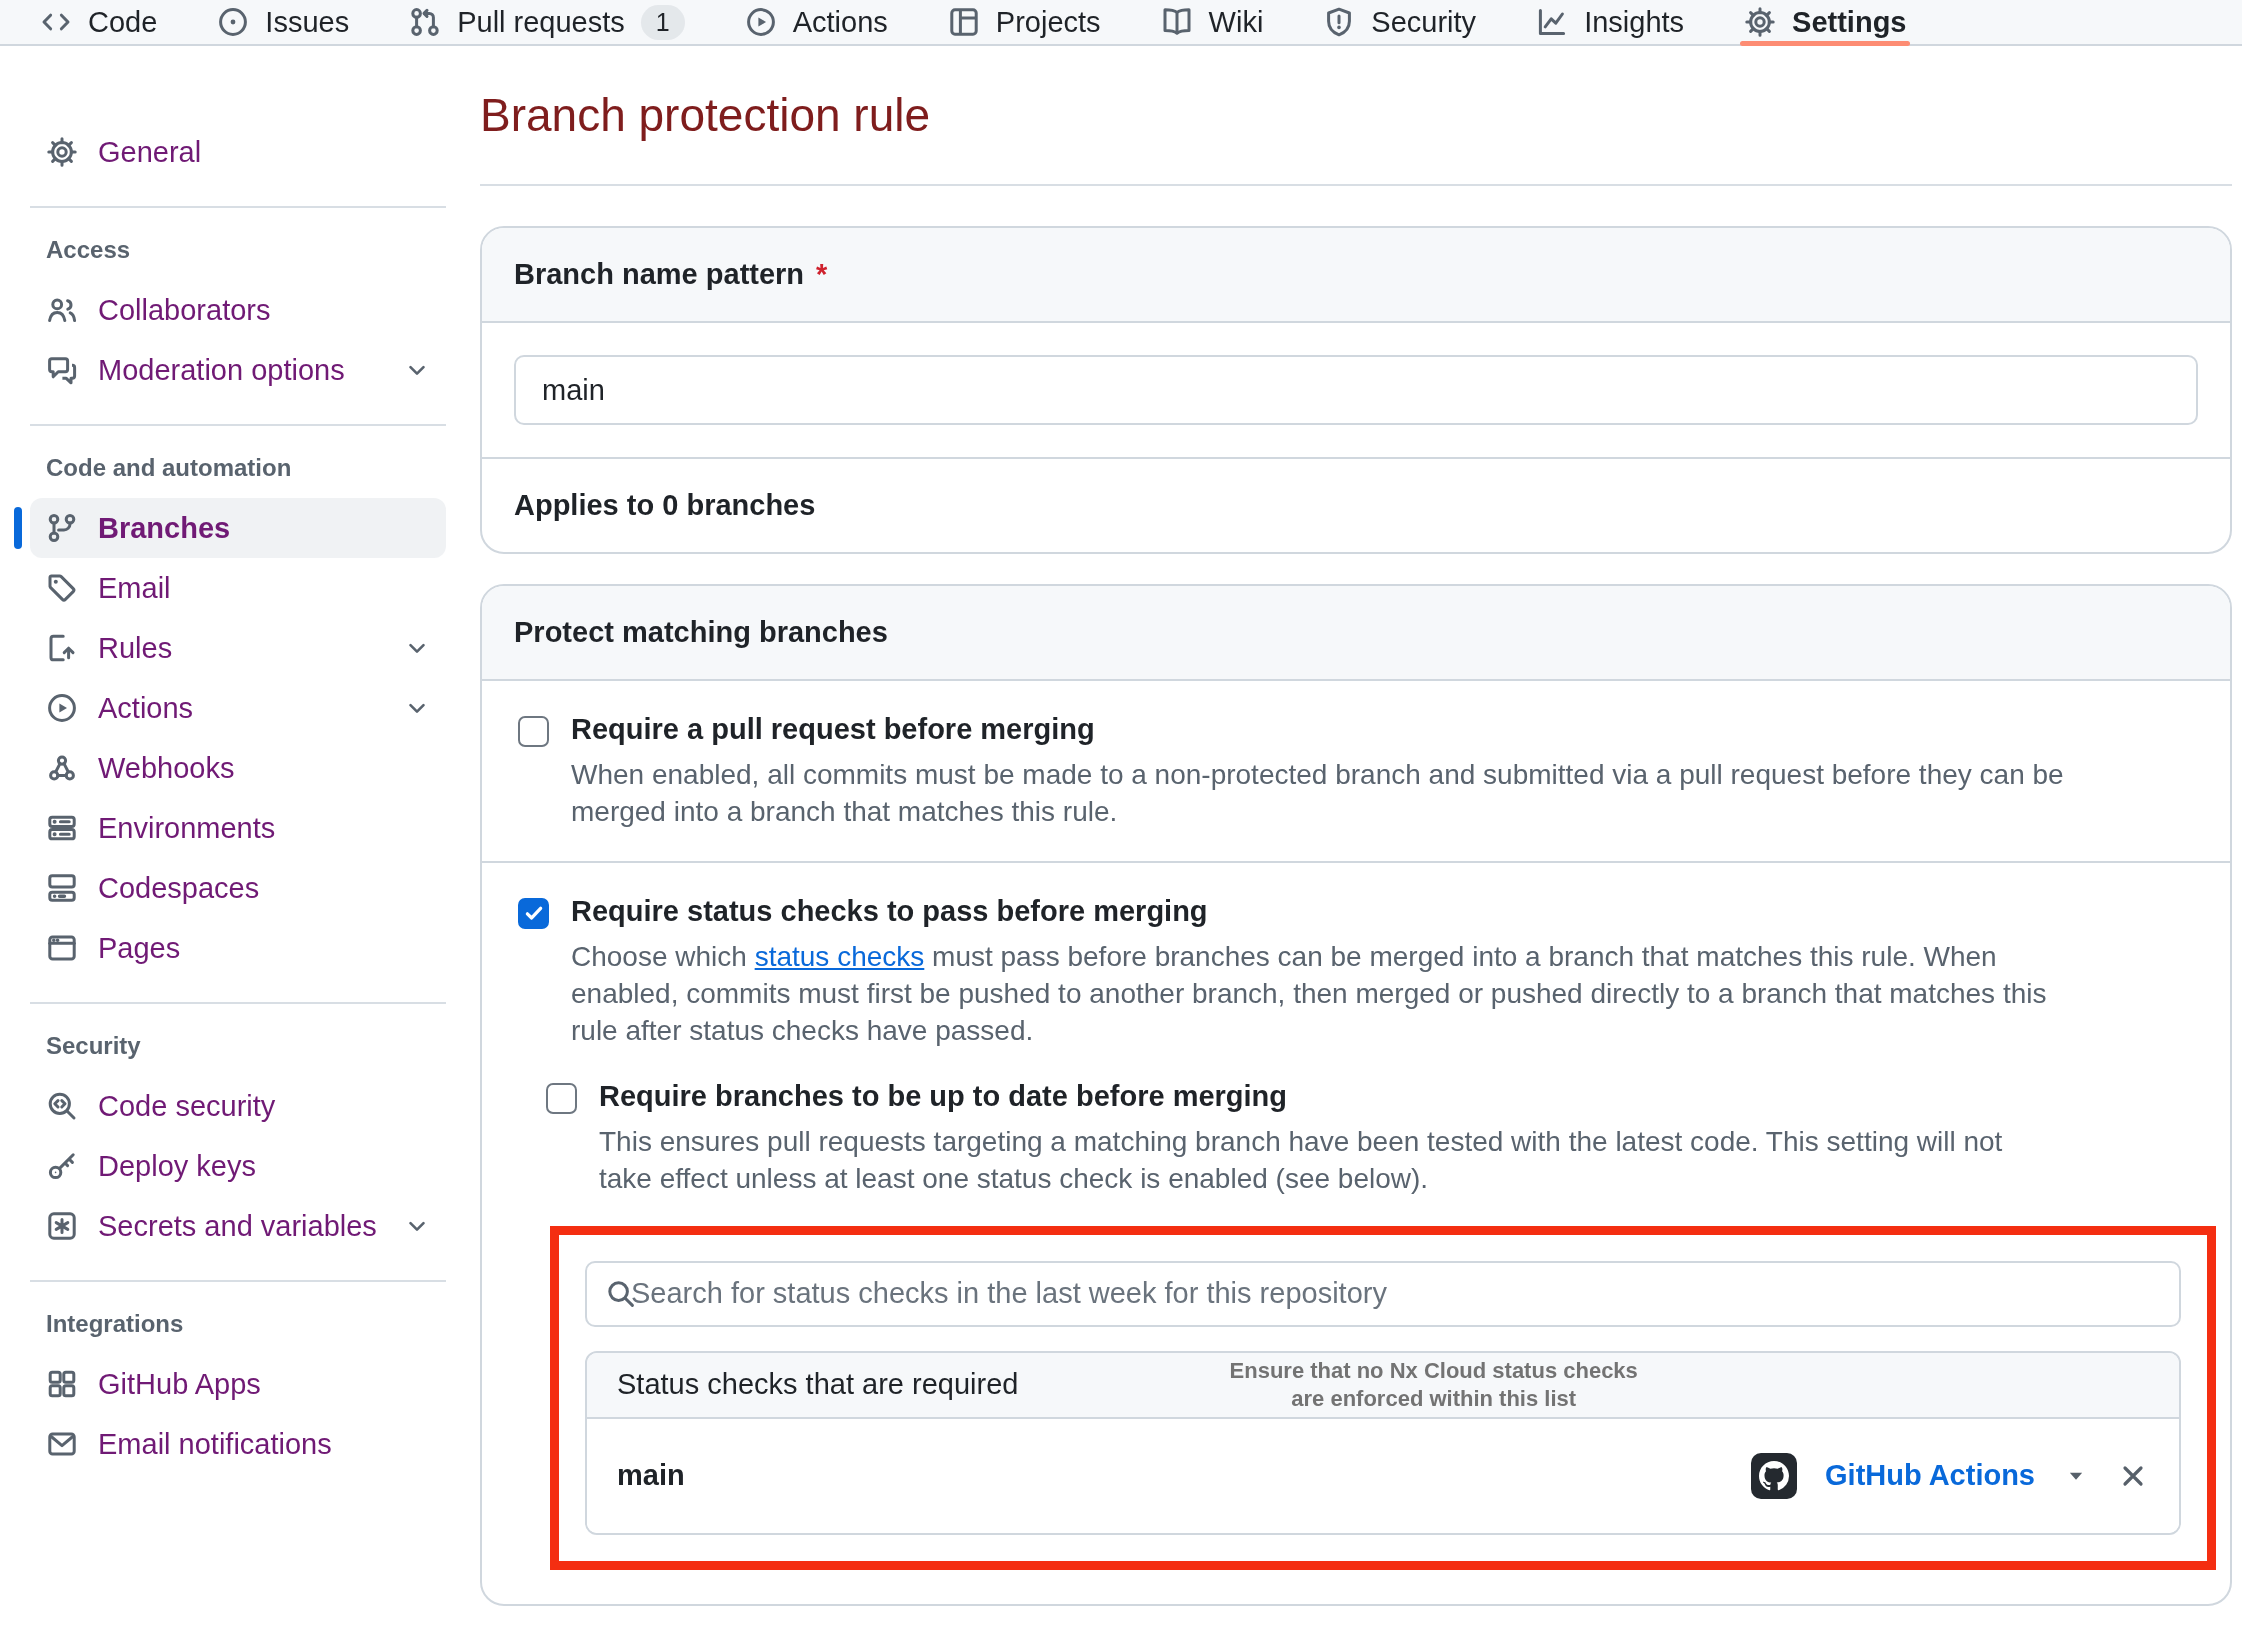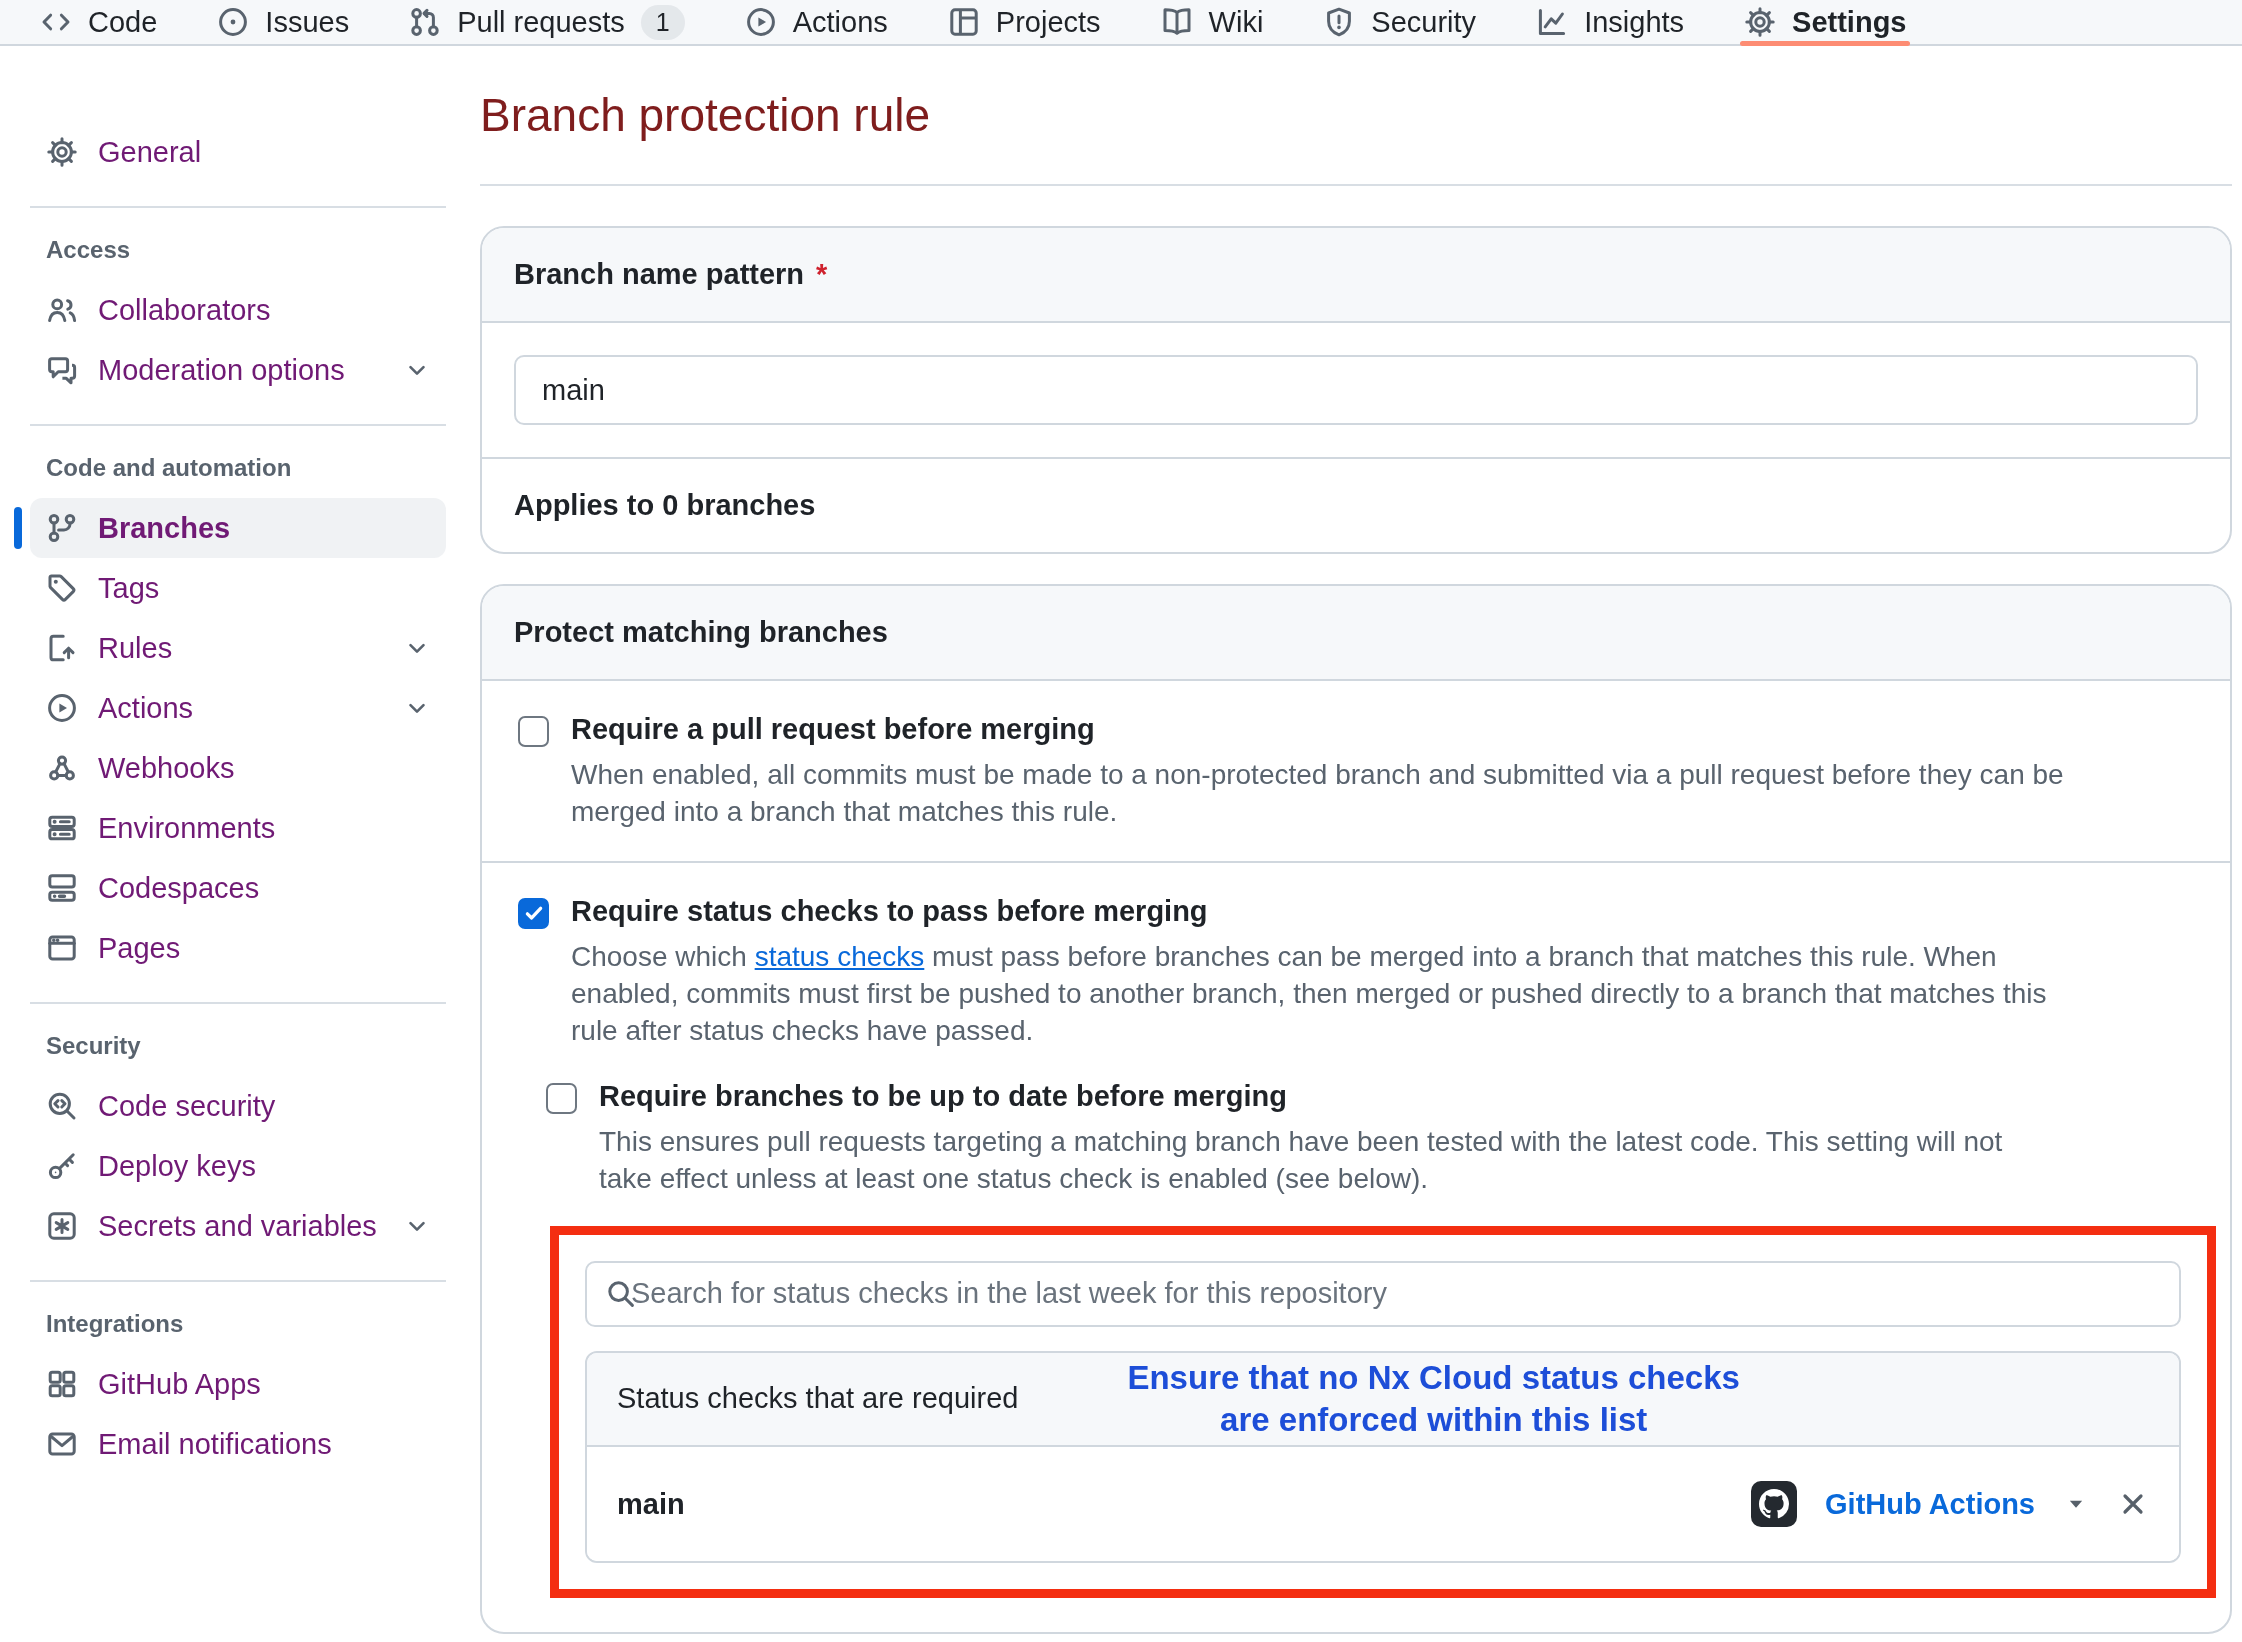--- a/index.html
+++ b/index.html
@@ -58,21 +58,21 @@
   
   .red-annot-box{border:9px solid #f42e11;margin:28px -22px 4px 4px;padding:26px;background:#fff;}
   .search-wrap{position:relative;}
   .search-wrap .ic{position:absolute;left:20px;top:50%;transform:translateY(-50%);color:#59636e;}
   .search-input{width:100%;height:66px;border:2px solid #d0d7de;border-radius:10px;background:#fff;
     font-size:29px;font-family:inherit;color:#1f2328;padding:0 24px 0 44px;outline:none;}
   .search-input::placeholder{color:#6a737d;}
   .checks-list{border:2px solid #d0d7de;border-radius:12px;margin-top:24px;overflow:hidden;}
   .checks-header{display:flex;align-items:center;background:#f6f8fa;border-bottom:2px solid #d0d7de;padding:4px 30px;}
   .checks-header-label{font-size:29px;color:#1f2328;}
-  .annotation{flex:1;text-align:center;color:#1d4ed8;font-weight:700;font-size:33px;line-height:1.28;margin-right:300px;}
+  .annotation{flex:1;text-align:center;color:#737373;font-weight:700;font-size:22px;line-height:1.28;margin-right:300px;}
   .check-row{display:flex;align-items:center;padding:34px 30px;background:#fff;}
   .check-name{font-size:29px;font-weight:700;}
   .row-right{margin-left:auto;display:flex;align-items:center;gap:28px;}
   .octobadge{width:46px;height:46px;border-radius:10px;background:#24292f;display:flex;align-items:center;justify-content:center;}
   .octobadge svg{width:30px;height:30px;}
   .gh-actions{color:#0969da;font-weight:700;font-size:29px;cursor:pointer;text-decoration:none;}
   .icon-btn{display:inline-flex;cursor:pointer;color:#59636e;}
 </style>
 </head>
 <body>
@@ -225,21 +225,21 @@
         </span>
       <span>Branches</span>
     </div>
     <div class="side-item">
       <span class="ic">
           <svg viewBox="0 0 16 16" fill="none" stroke="currentColor" stroke-width="1.5" stroke-linejoin="round">
             <path d="M2 6.8V2.7c0-.4.3-.7.7-.7h4.1c.3 0 .6.1.8.3l6 6c.4.4.4 1.1 0 1.5l-3.9 3.9c-.4.4-1.1.4-1.5 0l-6-6A1.1 1.1 0 0 1 2 6.8z"></path>
             <circle cx="4.9" cy="4.9" r="1" fill="currentColor" stroke="none"></circle>
           </svg>
         </span>
-      <span>Tags</span>
+      <span>Email</span>
     </div>
     <div class="side-item">
       <span class="ic">
           <svg viewBox="0 0 16 16" fill="none" stroke="currentColor" stroke-width="1.5" stroke-linecap="round" stroke-linejoin="round">
             <path d="M8.6 2.1H3.7c-.7 0-1.2.5-1.2 1.2v9.4c0 .7.5 1.2 1.2 1.2h4.9"></path>
             <path d="M11.3 12.9V8.5"></path>
             <path d="M9.1 10.3l2.2-2.2 2.2 2.2"></path>
           </svg>
         </span>
       <span>Rules</span>

